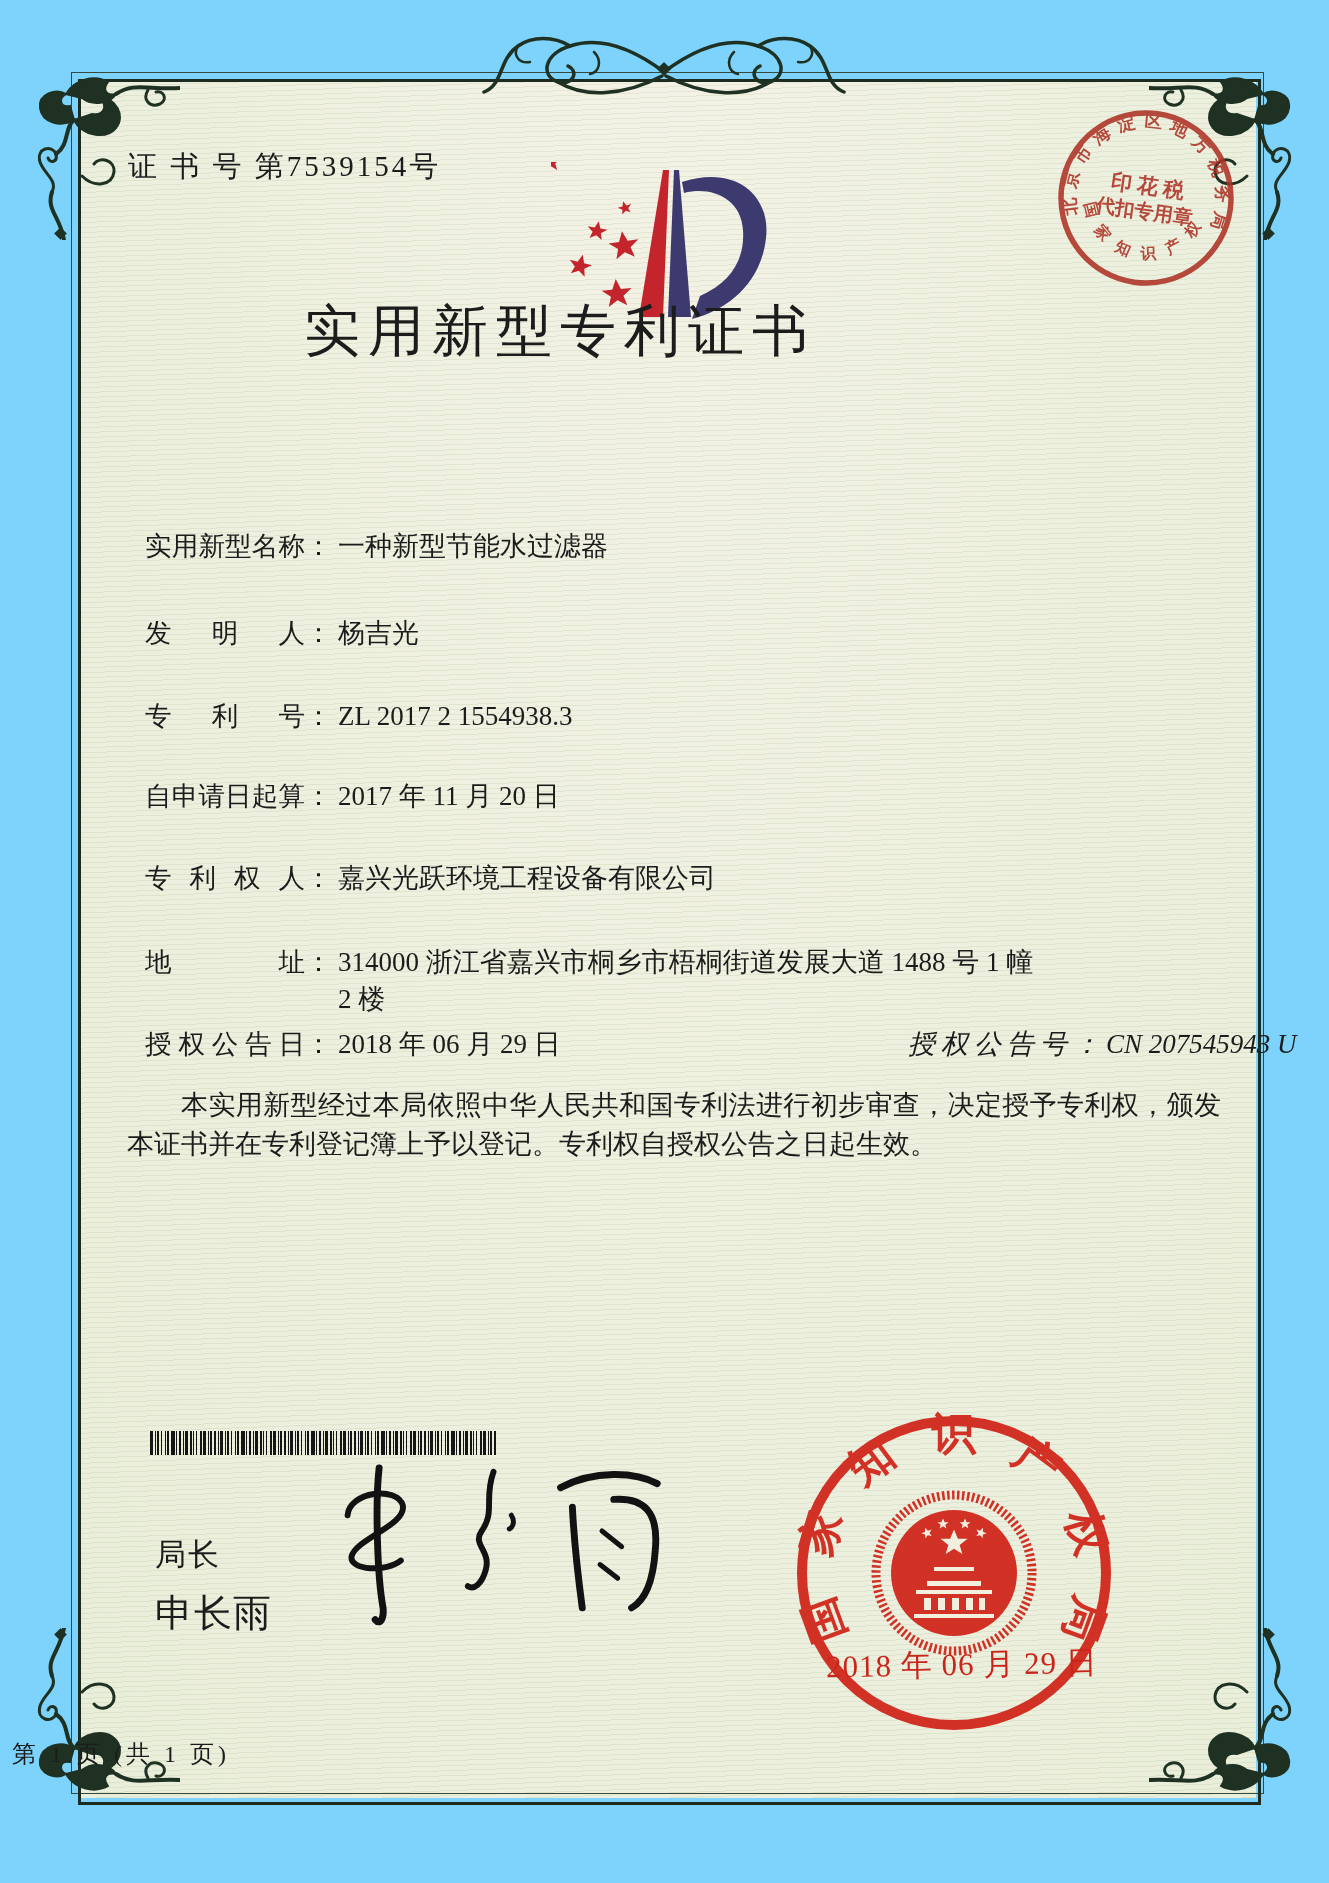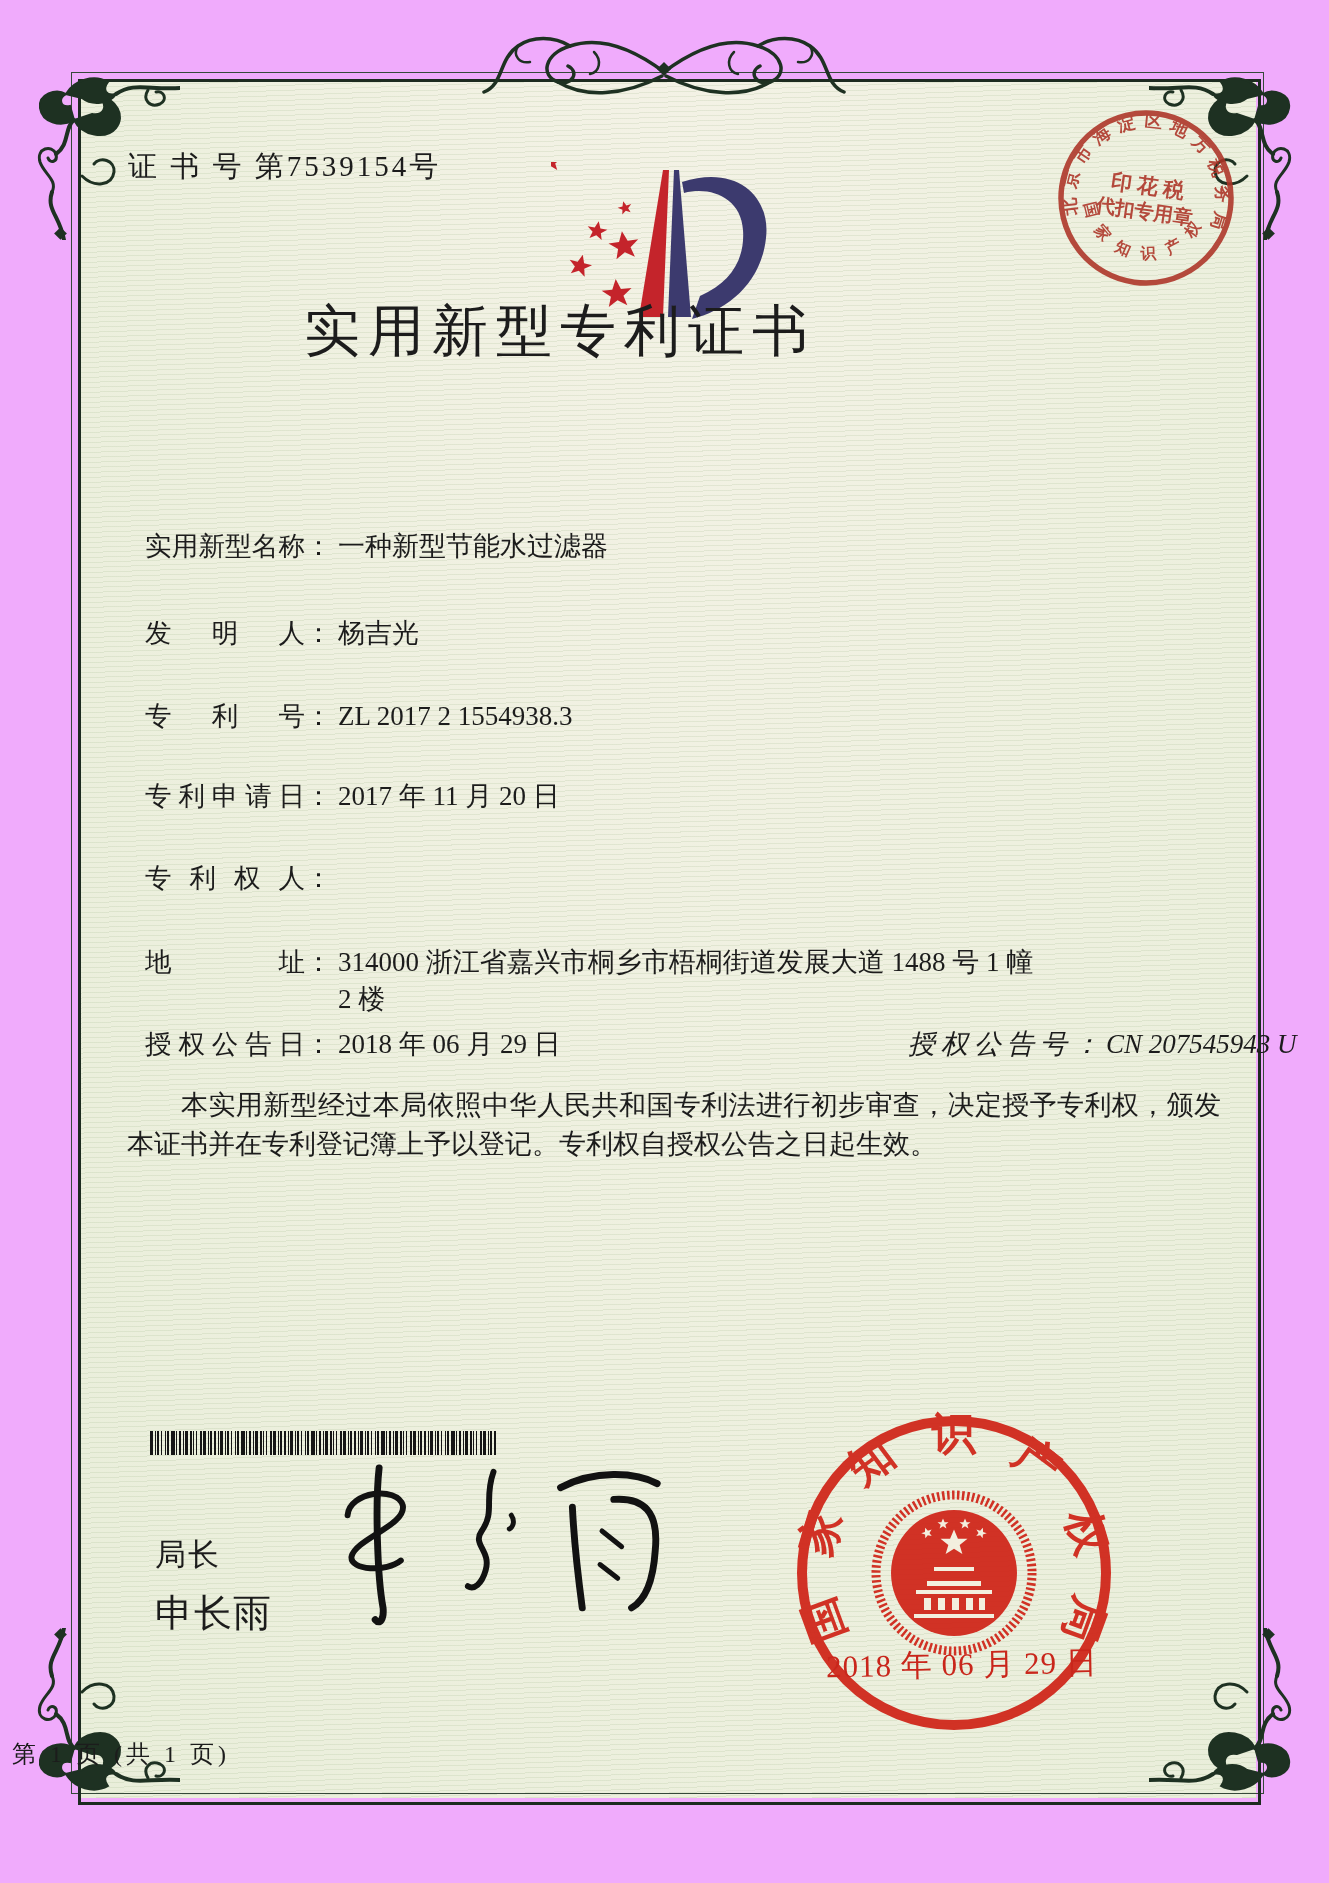--- a/index.html
+++ b/index.html
@@ -1,17 +1,17 @@
 <!DOCTYPE html>
 <html><head>
 <meta charset="utf-8">
 <style>
   html,body{margin:0;padding:0;background:#e8e6da;}
   .page{position:relative;width:1329px;height:1883px;overflow:hidden;
-        background:#f0abfc;
+        background:#7dd3fc;
         font-family:"Liberation Serif","DejaVu Serif",serif;color:#1c1c1c;}
   
   .inner-bg{position:absolute;left:80px;top:82px;width:1176px;height:1716px;
         background:
           repeating-linear-gradient(178deg, rgba(140,170,118,.16) 0 1px, rgba(0,0,0,0) 1px 5px),
           radial-gradient(ellipse at 50% -10%, #f4f2e6 0%, #eef0df 55%, #e9eeda 100%);
   }
   
   .frame-outer{position:absolute;left:71px;top:72px;width:1191px;height:1720px;
         border:1.5px solid #36493a;}
@@ -138,22 +138,22 @@
                C181,120 194,96 192,68 C190,36 160,24 133,31 Z" fill="#3c3a6e"></path>
     </svg>
   </div>
 
   <div class="doc-title">实用新型专利证书</div>
 
   <div class="fields" id="fields">
       <div class="frow" style="top: 615px;"><span class="flabel">发明人</span><span class="fcolon">：</span><span class="fvalue"><div class="vline">杨吉光</div></span></div>
       <div class="frow" style="top: 528px;"><span class="flabel">实用新型名称</span><span class="fcolon">：</span><span class="fvalue"><div class="vline">一种新型节能水过滤器</div></span></div>
       <div class="frow" style="top: 698px;"><span class="flabel">专利号</span><span class="fcolon">：</span><span class="fvalue"><div class="vline">ZL 2017 2 1554938.3</div></span></div>
-      <div class="frow" style="top: 778px;"><span class="flabel">专利申请日</span><span class="fcolon">：</span><span class="fvalue"><div class="vline">2017 年 11 月 20 日</div></span></div>
-      <div class="frow" style="top: 860px;"><span class="flabel">专利权人</span><span class="fcolon">：</span></div>
+      <div class="frow" style="top: 778px;"><span class="flabel">自申请日起算</span><span class="fcolon">：</span><span class="fvalue"><div class="vline">2017 年 11 月 20 日</div></span></div>
+      <div class="frow" style="top: 860px;"><span class="flabel">专利权人</span><span class="fcolon">：</span><span class="fvalue"><div class="vline">嘉兴光跃环境工程设备有限公司</div></span></div>
       <div class="frow" style="top: 944px;"><span class="flabel">地址</span><span class="fcolon">：</span><span class="fvalue"><div class="vline">314000  浙江省嘉兴市桐乡市梧桐街道发展大道 1488 号 1 幢</div><div class="vline">2 楼</div></span></div>
       <div class="frow" style="top: 1026px; width: 1100px;"><span class="flabel">授权公告日</span><span class="fcolon">：</span><span class="fvalue">2018 年 06 月 29 日</span><span class="grant-right"><span class="glabel">授权公告号</span><span class="fcolon">：</span><span>CN 207545943 U</span></span></div>
     </div>
 
   <div class="body-text" id="body-text">
       <p>本实用新型经过本局依照中华人民共和国专利法进行初步审查，决定授予专利权，颁发本证书并在专利登记簿上予以登记。专利权自授权公告之日起生效。</p>
     </div>
 
   <div class="barcode">
     <svg id="barcode-svg" viewBox="0 0 350 24" preserveAspectRatio="none">

